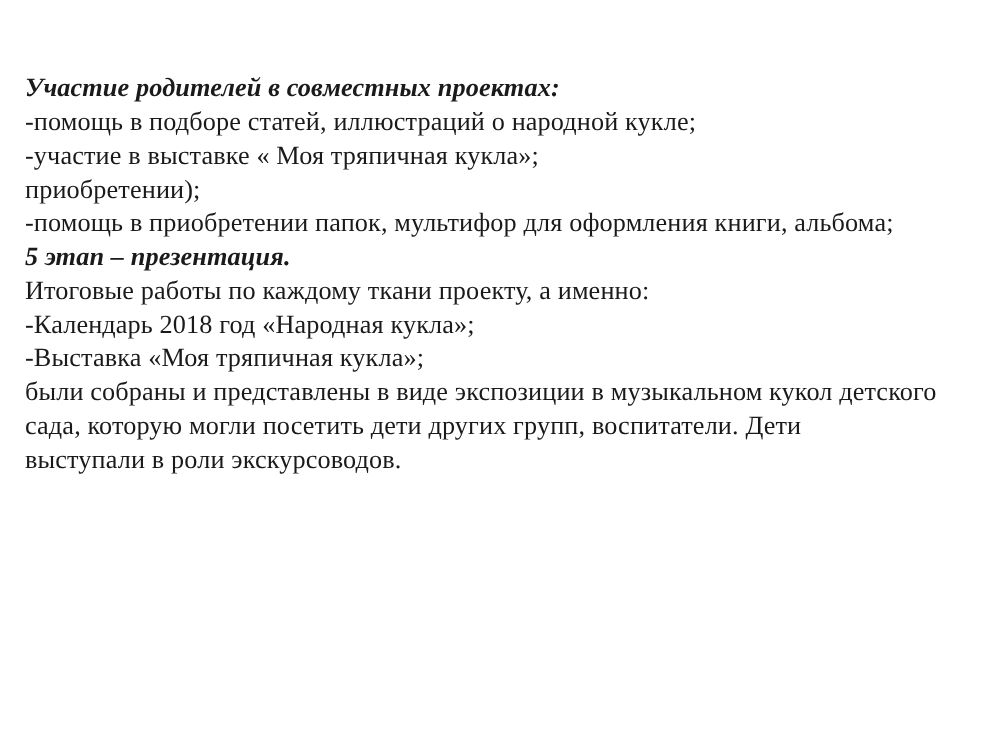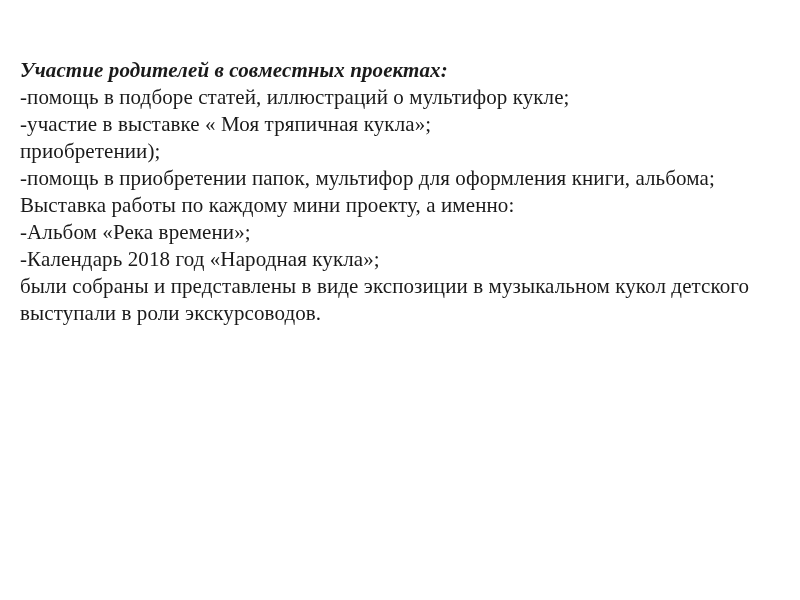--- a/index.html
+++ b/index.html
@@ -33,22 +33,24 @@
   .line.bi {
     font-weight: bold;
     font-style: italic;
   }
 </style>
 </head>
 <body>
 
 <div class="slide">
   <div class="line bi">Участие родителей в совместных проектах:</div>
-  <div class="line">-помощь в подборе статей, иллюстраций о мультифор кукле;</div>
+  <div class="line">-помощь в подборе статей, иллюстраций о народной кукле;</div>
   <div class="line">-участие в выставке « Моя тряпичная кукла»;</div>
   <div class="line">приобретении);</div>
   <div class="line">-помощь в приобретении папок, мультифор для оформления книги, альбома;</div>
-  <div class="line">Выставка работы по каждому мини проекту, а именно:</div>
-  <div class="line">-Альбом «Река времени»;</div>
+  <div class="line bi">5 этап – презентация.</div>
+  <div class="line">Итоговые работы по каждому ткани проекту, а именно:</div>
   <div class="line">-Календарь 2018 год «Народная кукла»;</div>
+  <div class="line">-Выставка «Моя тряпичная кукла»;</div>
   <div class="line">были собраны и представлены в виде экспозиции в музыкальном кукол детского</div>
+  <div class="line">сада, которую могли посетить дети других групп, воспитатели. Дети</div>
   <div class="line">выступали в роли экскурсоводов.</div>
 </div>
 
 </body></html>

